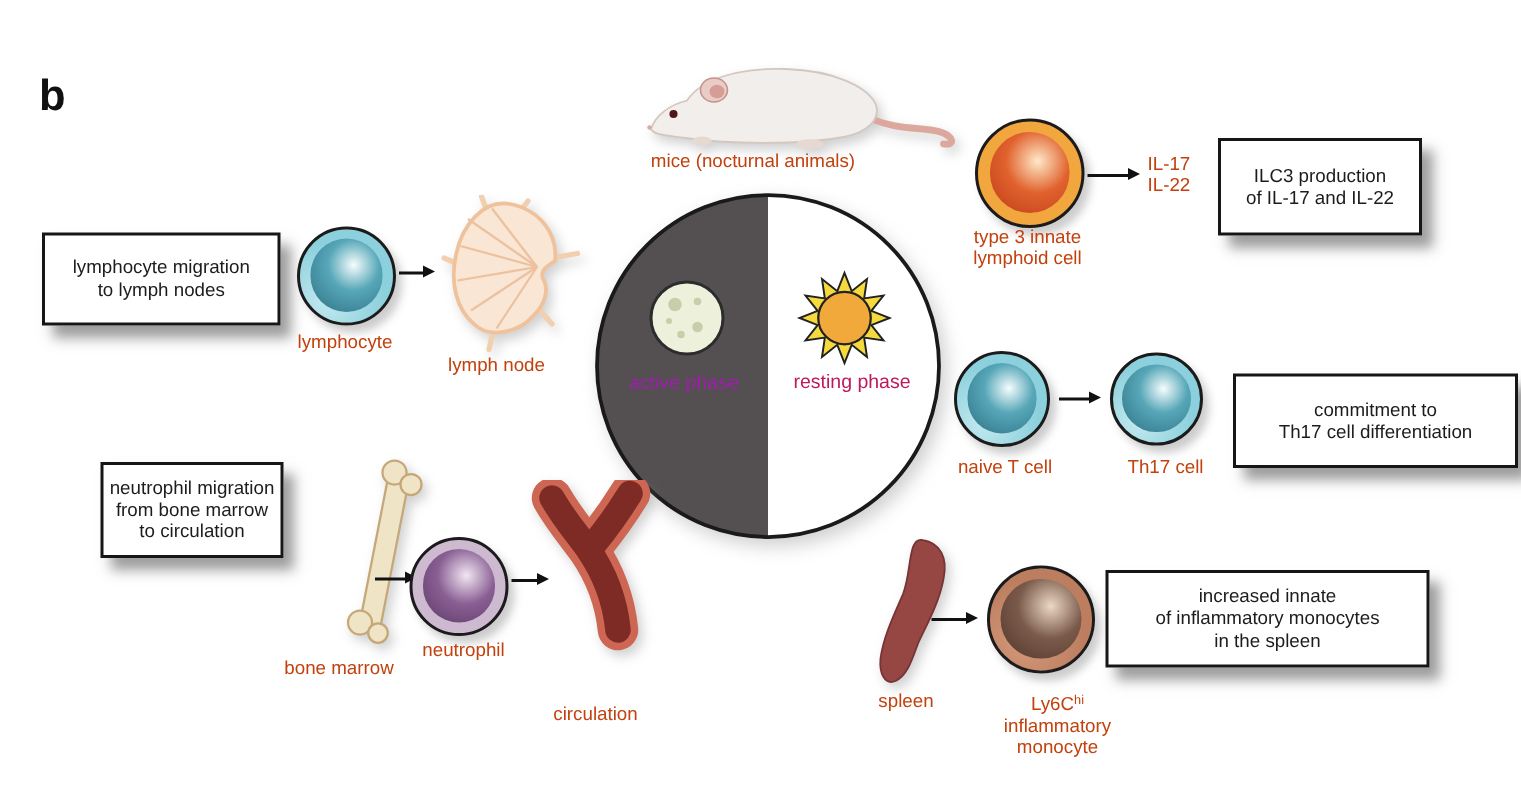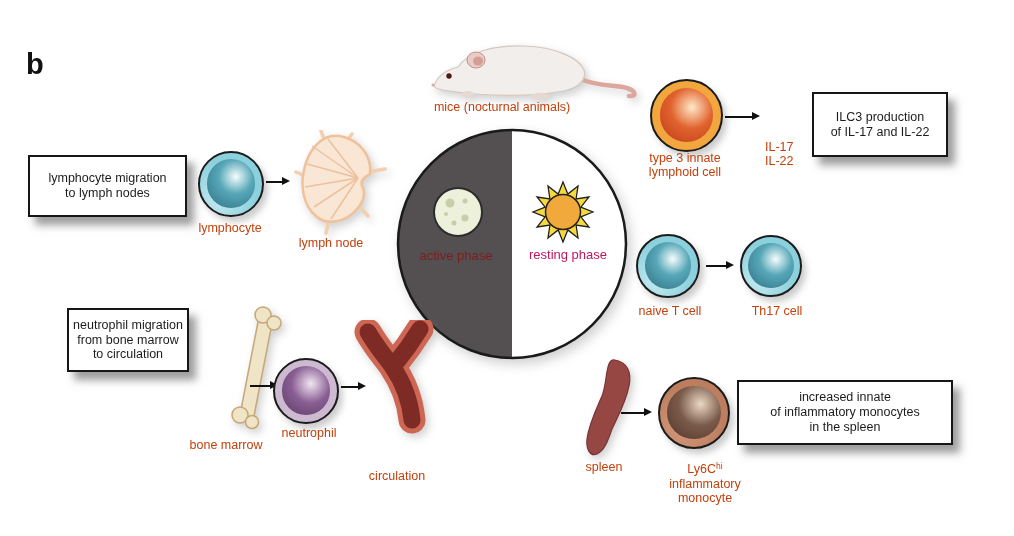--- a/index.html
+++ b/index.html
@@ -4,21 +4,21 @@
 <style>
   html,body{margin:0;padding:0;background:#fff;}
   .stage{position:relative;width:1014px;height:536px;background:#ffffff;overflow:hidden;
          font-family:"Liberation Sans","DejaVu Sans",sans-serif;color:#232323;}
 
   .panel-label{position:absolute;left:26px;top:48px;font-size:29px;font-weight:bold;color:#111;}
 
   
   .lbl{position:absolute;font-size:12.5px;line-height:1.15;color:#c2410c;
        white-space:pre-line;text-align:center;transform:translateX(-50%);}
-  .lbl.left{transform:none;text-align:right;margin-top:38px;}
+  .lbl.left{transform:none;text-align:right;}
   .lbl sup{font-size:8.5px;vertical-align:4px;}
   .lbl .blk{display:block;}
 
   
   .box{position:absolute;background:#ffffff;border:2px solid #161616;box-sizing:border-box;
        box-shadow:7px 8px 8px rgba(60,60,60,.5);
        display:flex;align-items:center;justify-content:center;
        text-align:center;font-size:12.5px;line-height:1.18;color:#1c1c1c;white-space:pre-line;}
 
   
@@ -36,21 +36,21 @@
   .cell-orange .nuc{background:radial-gradient(circle at 60% 36%, #ffe9c8 0%, #e1622e 45%, var(--ilc3-inner) 95%);}
   .cell-purple{background:var(--neutrophil-outer);}
   .cell-purple .nuc{background:radial-gradient(circle at 60% 36%, #f1e6f2 0%, #8a5f94 45%, var(--neutrophil-inner) 95%);}
   .cell-brown{background:radial-gradient(circle at 35% 70%, #d49a7b 0%, var(--monocyte-outer) 60%);}
   .cell-brown .nuc{background:radial-gradient(circle at 62% 34%, #ecd8c4 0%, #7a5a4a 45%, var(--monocyte-inner) 95%);}
 
   
   .phase-circle{position:absolute;}
   .phase-circle svg{filter:drop-shadow(4px 5px 6px rgba(120,120,120,.35));}
   .phase-label{position:absolute;font-size:13px;transform:translate(-50%,-50%);white-space:nowrap;}
-  .phase-label.active{color:#7f1d1d;text-align:center;}
+  .phase-label.active{color:#a21caf;text-align:center;}
   .phase-label.resting{color:#be185d;}
 
   .organ{position:absolute;}
   .organ svg{filter:drop-shadow(3px 4px 4px rgba(120,120,120,.35));}
 </style>
 </head>
 <body>
 
 <div class="stage">
 
@@ -135,20 +135,22 @@
 
   <div class="cell cell-blue" style="left:636px;top:234px;width:64px;height:64px;">
     <div class="nuc"></div>
   </div>
   <div class="arrow" style="left:706px;top:265px;width:20px;"></div>
   <div class="cell cell-blue" style="left:740px;top:235px;width:62px;height:62px;">
     <div class="nuc"></div>
   </div>
   <div class="lbl" style="left:670px;top:304px;">naive T cell</div>
   <div class="lbl" style="left:777px;top:304px;">Th17 cell</div>
+  <div class="box" style="left:822px;top:249px;width:190px;height:63px;">commitment to
+Th17 cell differentiation</div>
 
   <div class="box" style="left:67px;top:308px;width:122px;height:64px;">neutrophil migration
 from bone marrow
 to circulation</div>
   <div class="organ" style="left:228px;top:304px;width:58px;height:130px;">
     <svg width="58" height="130" viewBox="0 0 58 130">
       <g style="fill:var(--bone);" stroke="#c5a878" stroke-width="1.5">
         <rect x="21" y="12" width="14" height="106" rx="7" transform="rotate(11 28 65)"></rect>
         <circle cx="35" cy="11" r="8"></circle>
         <circle cx="46" cy="19" r="7"></circle>

